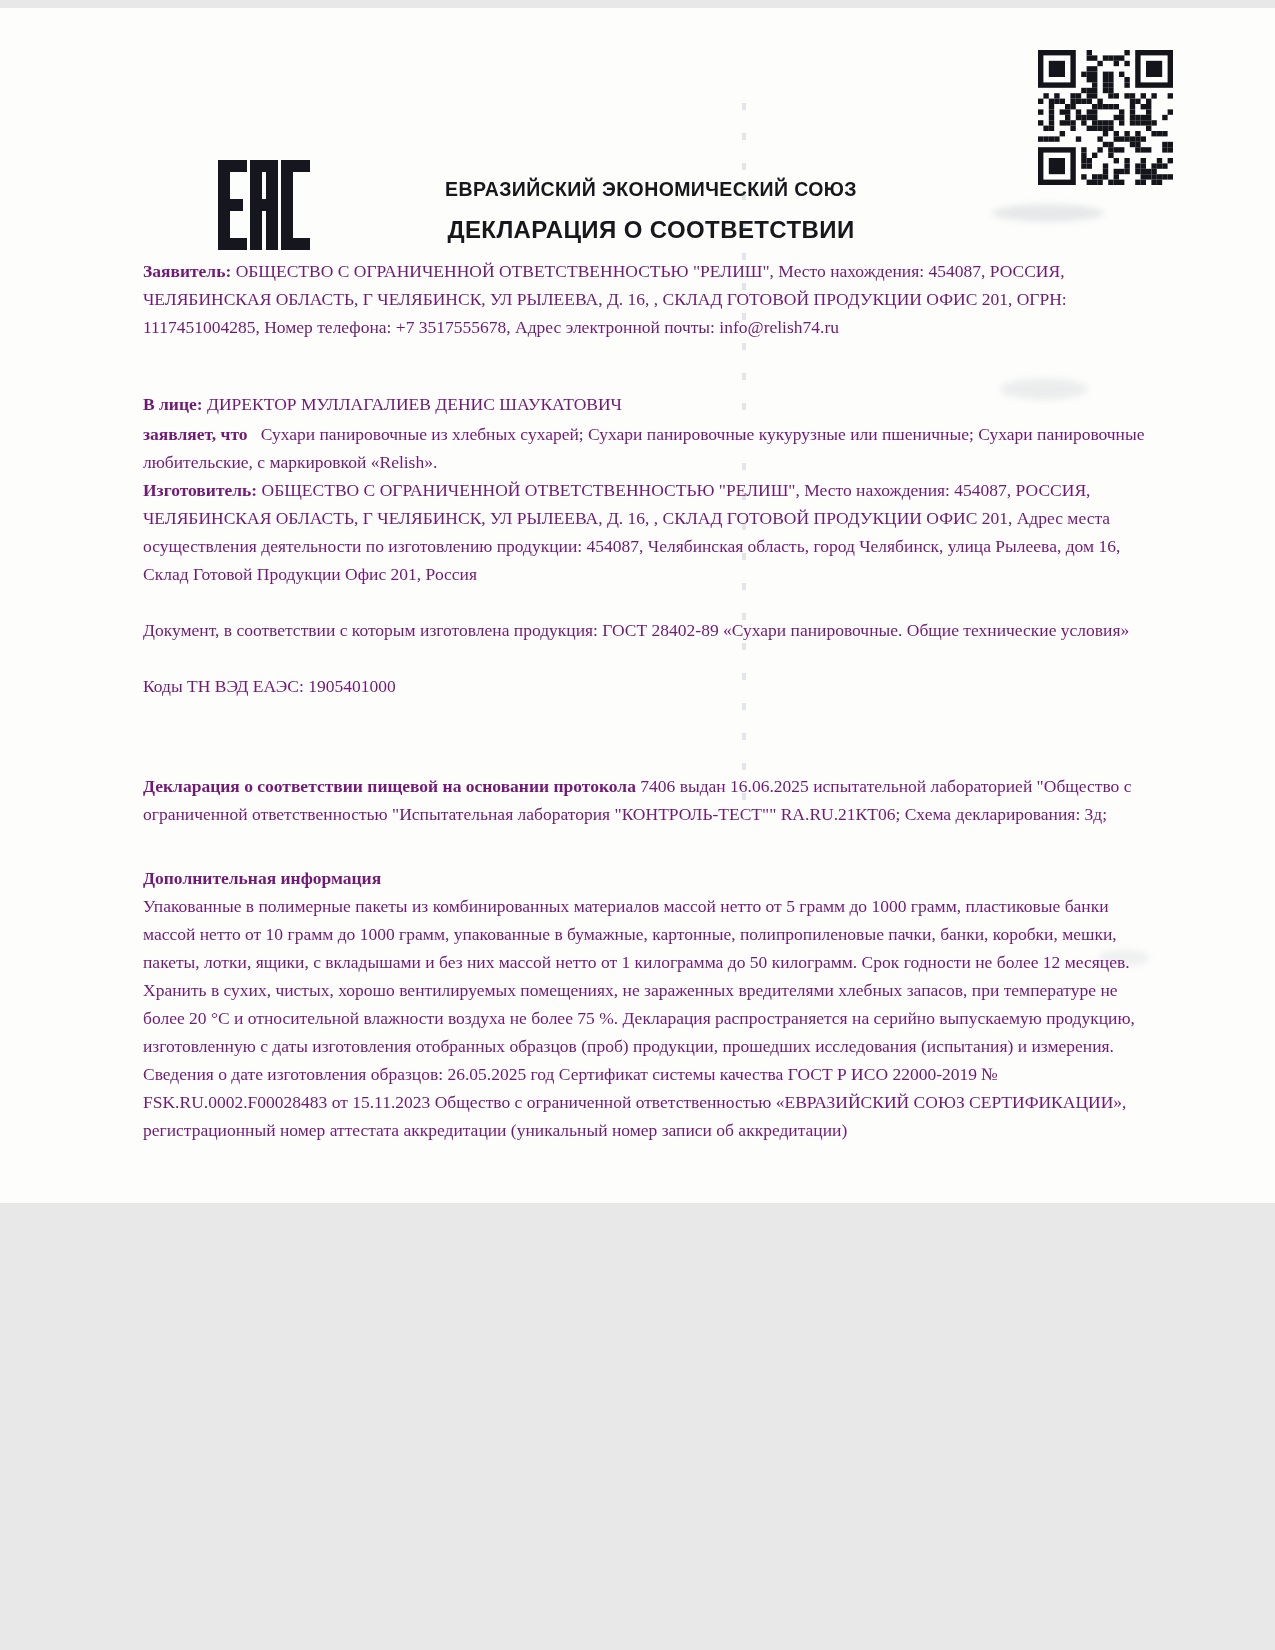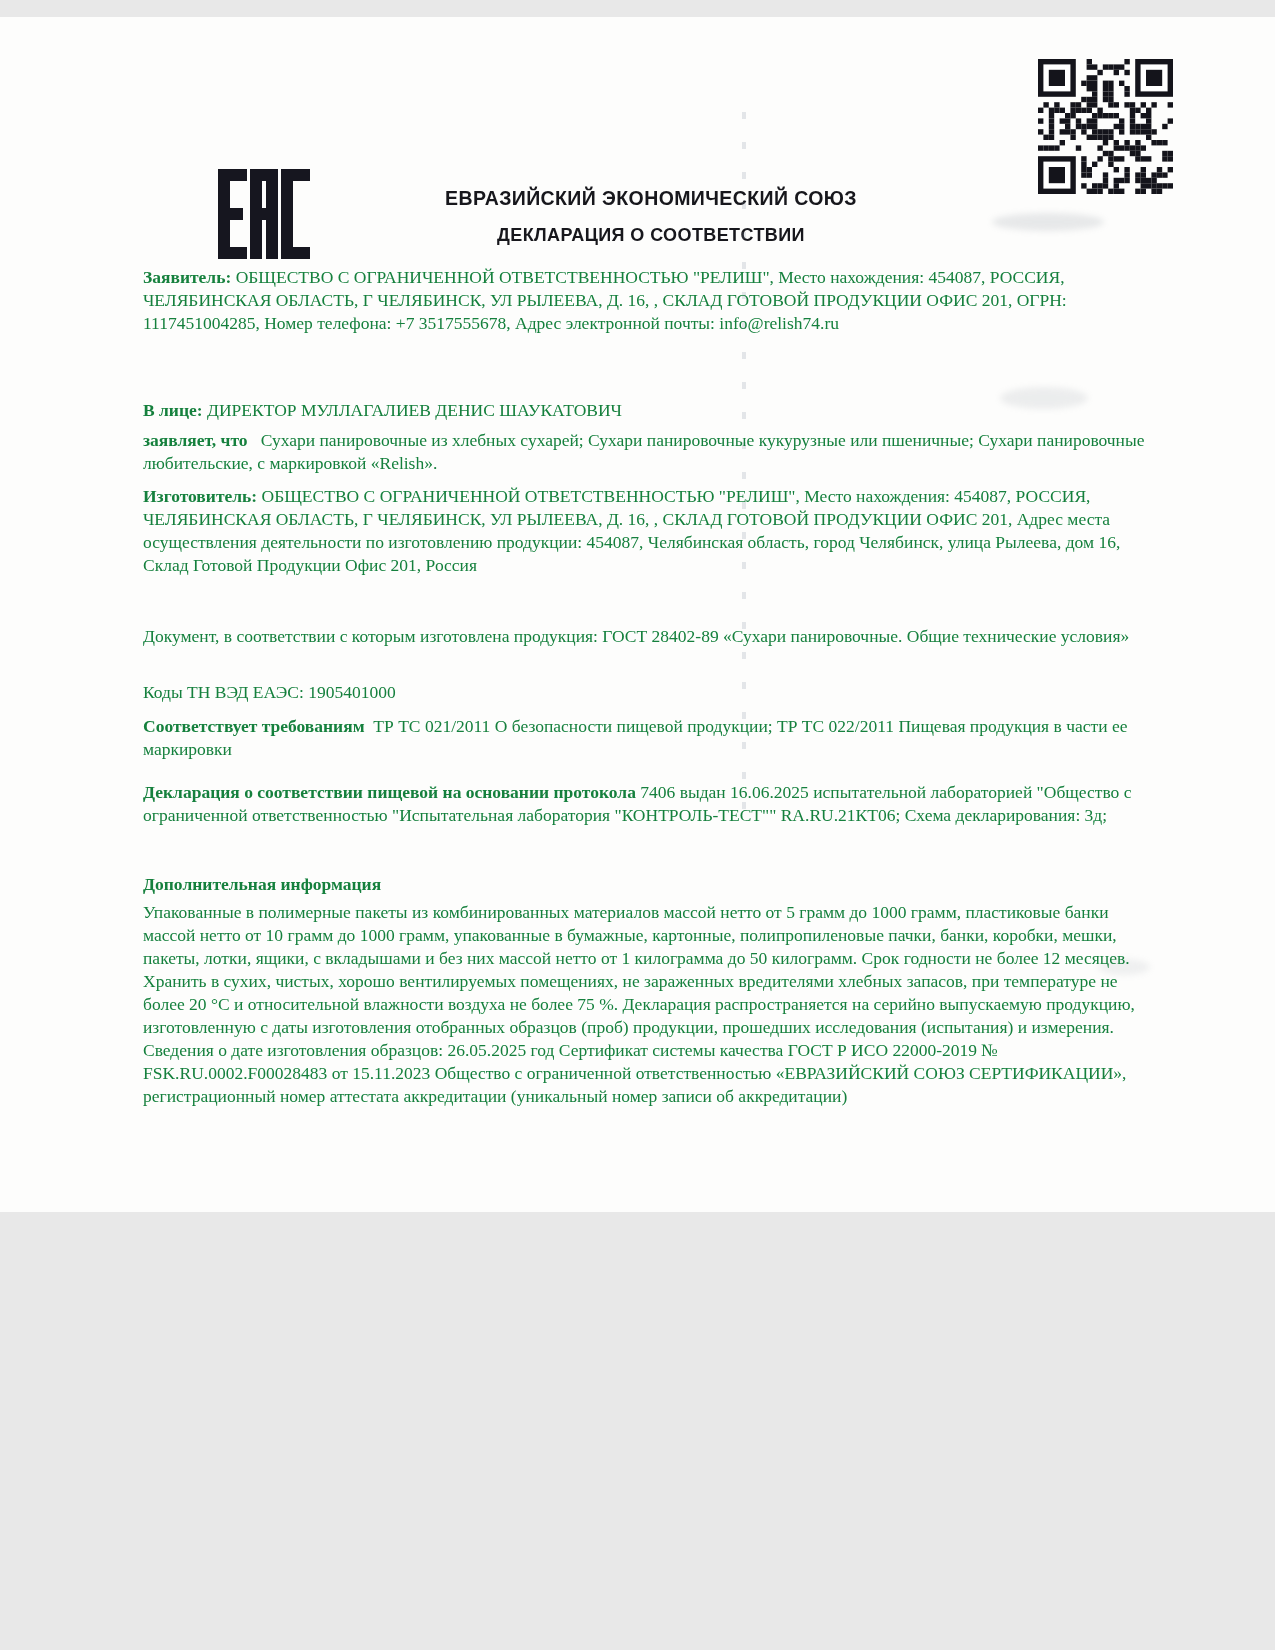--- a/index.html
+++ b/index.html
@@ -1,28 +1,28 @@
 <!DOCTYPE html>
 <html><head>
 <meta charset="utf-8">
 <style>
   html,body{margin:0;padding:0;background:#e8e8e8;}
-  .page{position:relative;width:1275px;height:1195px;background:#fdfdfc;margin:17px auto;
+  .page{position:relative;width:1275px;height:1195px;background:#fdfdfc;margin:8px auto;
         font-family:"Liberation Serif",serif;color:#1d1d22;overflow:hidden;}
   
   .eac-logo{position:absolute;left:218px;top:152px;width:92px;height:90px;}
   .titles{position:absolute;left:280px;top:0;width:742px;text-align:center;}
   .t1{position:absolute;left:0;top:170px;width:100%;font-family:"Liberation Sans",sans-serif;
       font-weight:bold;font-size:19.5px;letter-spacing:.4px;color:#17171c;}
   .t2{position:absolute;left:0;top:208px;width:100%;font-family:"Liberation Sans",sans-serif;
-      font-weight:bold;font-size:18px;letter-spacing:.4px;color:#17171c;}
+      font-weight:bold;font-size:24px;letter-spacing:.4px;color:#17171c;}
   .qr{position:absolute;left:1038px;top:42px;width:135px;height:135px;}
   
-  .para{position:absolute;left:143px;width:1002px;margin:0;font-size:17.5px;line-height:23px;
-        white-space:pre-wrap;color:#15803d;}
+  .para{position:absolute;left:143px;width:1002px;margin:0;font-size:17.5px;line-height:28px;
+        white-space:pre-wrap;color:#701a75;}
   .b{font-weight:bold;}
   
   .sig-line{position:absolute;border-bottom:2.5px solid #141414;height:0;}
   .line-left{left:160px;top:1408px;width:292px;}
   .line-right{left:528px;top:1408px;width:557px;}
   .mp{position:absolute;left:460px;top:1359px;font-size:19px;font-weight:bold;font-style:italic;}
   .fio{position:absolute;left:530px;top:1380px;font-size:17.5px;}
   .cap{position:absolute;font-size:13.5px;font-weight:bold;}
   .cap-sign{left:238px;top:1412px;text-decoration:underline;}
   .cap-fio{left:745px;top:1412px;}
@@ -293,21 +293,20 @@
   <p class="para" style="top:412px"><span class="b">заявляет, что</span><span>   Сухари панировочные из хлебных сухарей; Сухари панировочные кукурузные или пшеничные; Сухари панировочные любительские, с маркировкой «Relish».</span></p>
 
   <p class="para" style="top:382px"><span class="b">В лице:</span><span> ДИРЕКТОР МУЛЛАГАЛИЕВ ДЕНИС ШАУКАТОВИЧ</span></p>
 
   <p class="para" style="top:468px"><span class="b">Изготовитель:</span><span> ОБЩЕСТВО С ОГРАНИЧЕННОЙ ОТВЕТСТВЕННОСТЬЮ "РЕЛИШ", Место нахождения: 454087, РОССИЯ, ЧЕЛЯБИНСКАЯ ОБЛАСТЬ, Г ЧЕЛЯБИНСК, УЛ РЫЛЕЕВА, Д. 16, , СКЛАД ГОТОВОЙ ПРОДУКЦИИ ОФИС 201, Адрес места осуществления деятельности по изготовлению продукции: 454087, Челябинская область, город Челябинск, улица Рылеева, дом 16, Склад Готовой Продукции Офис 201, Россия</span></p>
 
   <p class="para" style="top:608px"><span>Документ, в соответствии с которым изготовлена продукция: ГОСТ 28402-89 «Сухари панировочные. Общие технические условия»</span></p>
 
   <p class="para" style="top:664px"><span>Коды ТН ВЭД ЕАЭС: 1905401000</span></p>
 
-  <p class="para" style="top:698px"><span class="b">Соответствует требованиям</span><span>  ТР ТС 021/2011 О безопасности пищевой продукции; ТР ТС 022/2011 Пищевая продукция в части ее маркировки</span></p>
 
   <p class="para" style="top:764px"><span class="b">Декларация о соответствии пищевой на основании протокола</span><span> 7406 выдан 16.06.2025 испытательной лабораторией "Общество с ограниченной ответственностью "Испытательная лаборатория "КОНТРОЛЬ-ТЕСТ"" RA.RU.21КТ06; Схема декларирования: 3д;</span></p>
 
   <p class="para" style="top:856px"><span class="b">Дополнительная информация</span></p>
 
   <p class="para" style="top:884px"><span>Упакованные в полимерные пакеты из комбинированных материалов массой нетто от 5 грамм до 1000 грамм, пластиковые банки массой нетто от 10 грамм до 1000 грамм, упакованные в бумажные, картонные, полипропиленовые пачки, банки, коробки, мешки, пакеты, лотки, ящики, с вкладышами и без них массой нетто от 1 килограмма до 50 килограмм. Срок годности не более 12 месяцев. Хранить в сухих, чистых, хорошо вентилируемых помещениях, не зараженных вредителями хлебных запасов, при температуре не более 20 °С и относительной влажности воздуха не более 75 %. Декларация распространяется на серийно выпускаемую продукцию, изготовленную с даты изготовления отобранных образцов (проб) продукции, прошедших исследования (испытания) и измерения. Сведения о дате изготовления образцов: 26.05.2025 год Сертификат системы качества ГОСТ Р ИСО 22000-2019 № FSK.RU.0002.F00028483 от 15.11.2023 Общество с ограниченной ответственностью «ЕВРАЗИЙСКИЙ СОЮЗ СЕРТИФИКАЦИИ», регистрационный номер аттестата аккредитации (уникальный номер записи об аккредитации)</span></p>
 
 
   <div class="mp">М.П.</div>
   <div class="fio">МУЛЛАГАЛИЕВ ЕАЭС ШАУКАТОВИЧ</div>

